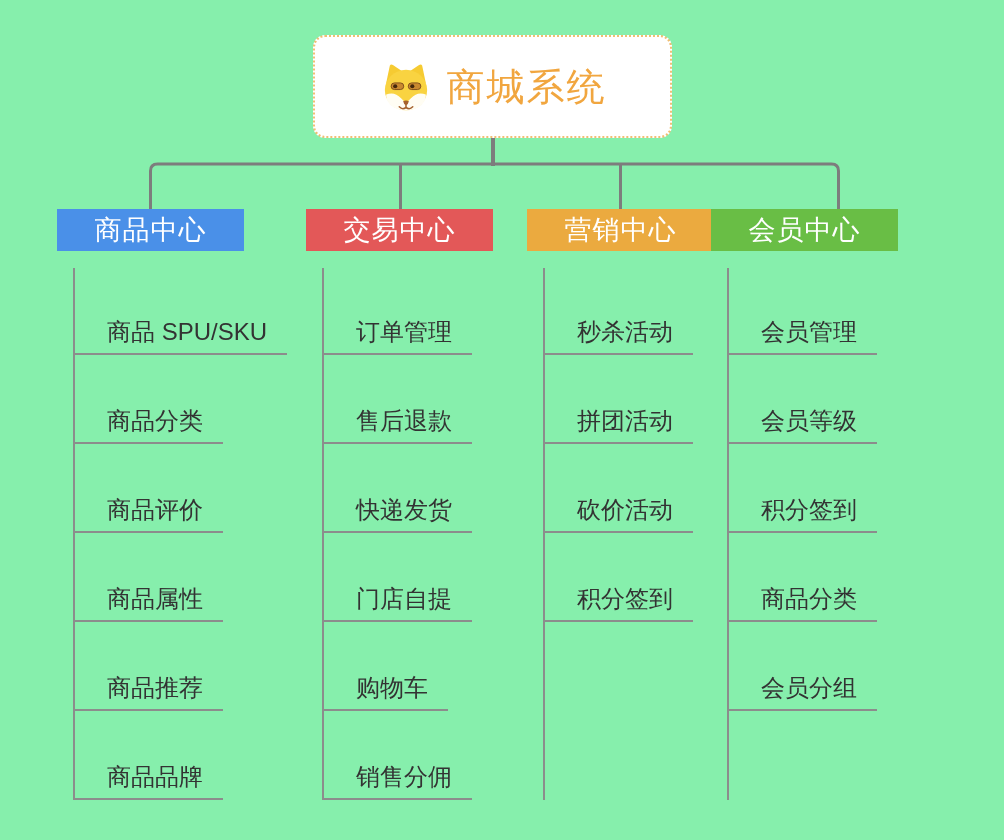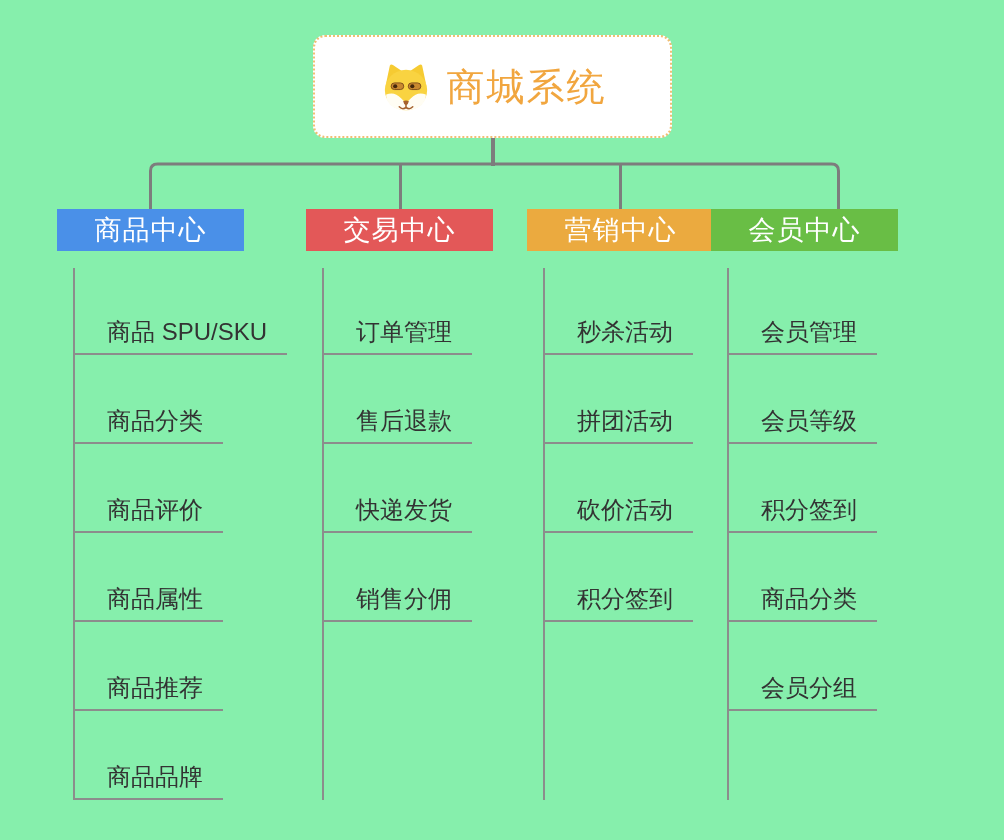--- a/index.html
+++ b/index.html
@@ -103,20 +103,22 @@
 
   <section class="branch" style="left:306px;">
     <div class="branch-box" style="background-color: rgb(227, 88, 88);">
       <span>交易中心</span>
     </div>
     <div class="branch-line"></div>
     <ul class="children">
       <li>订单管理</li>
       <li>售后退款</li>
       <li>快递发货</li>
+      <li>门店自提</li>
+      <li>购物车</li>
       <li>销售分佣</li>
     </ul>
   </section>
 
   <section class="branch" style="left:527px;">
     <div class="branch-box" style="background-color: rgb(235, 170, 63);">
       <span>营销中心</span>
     </div>
     <div class="branch-line"></div>
     <ul class="children">

